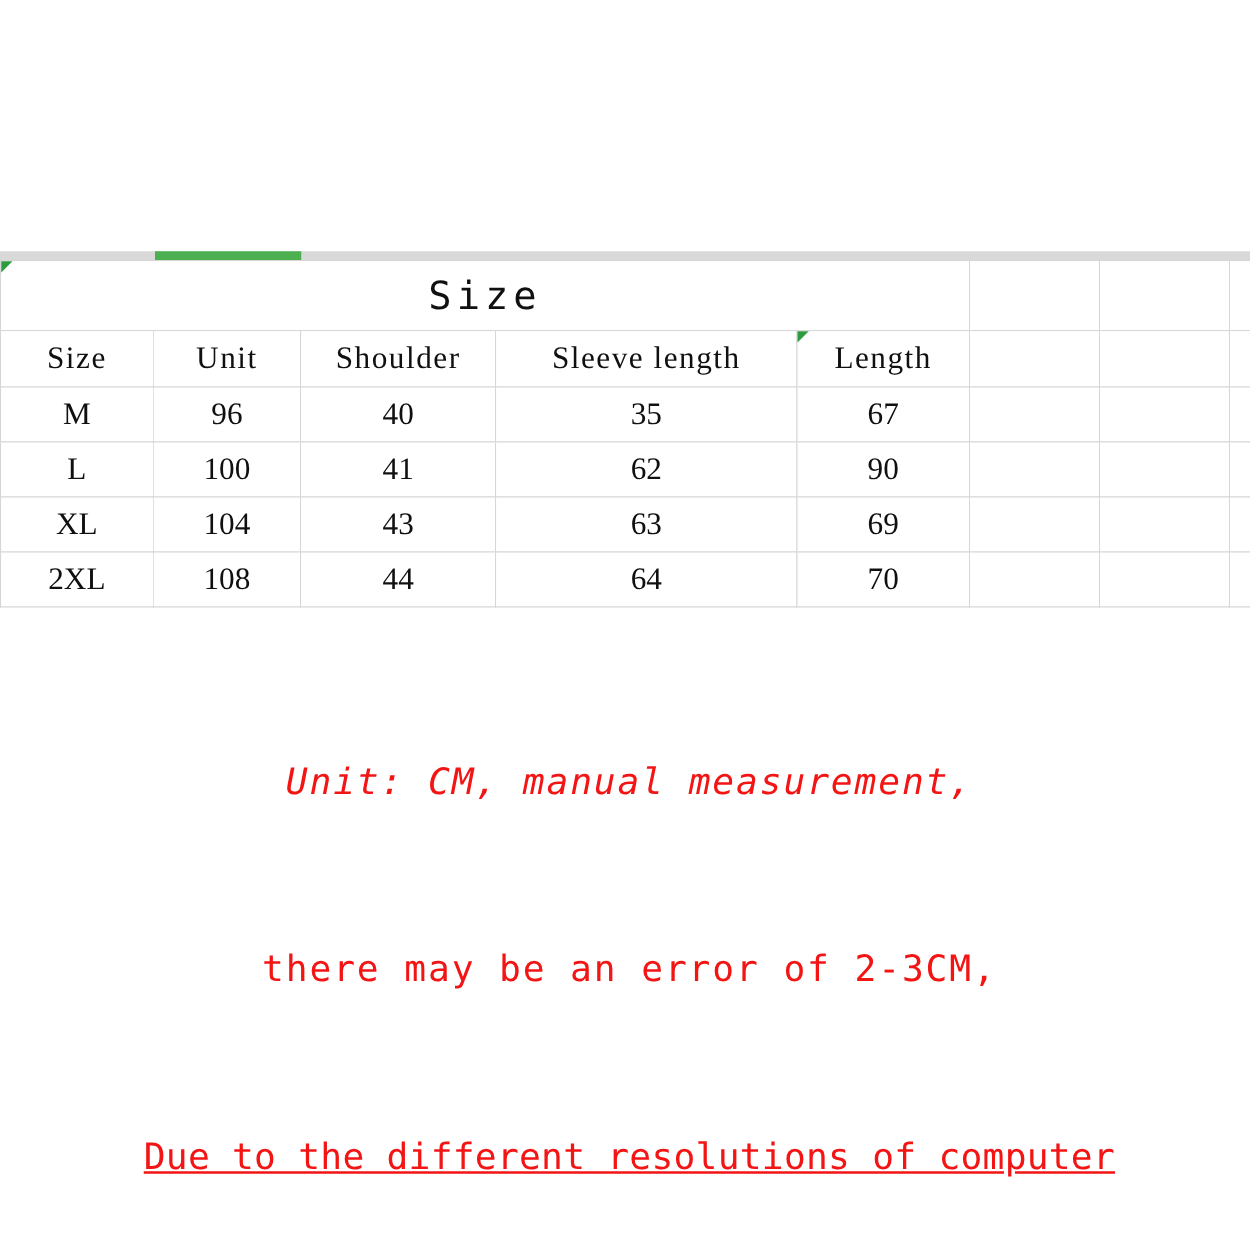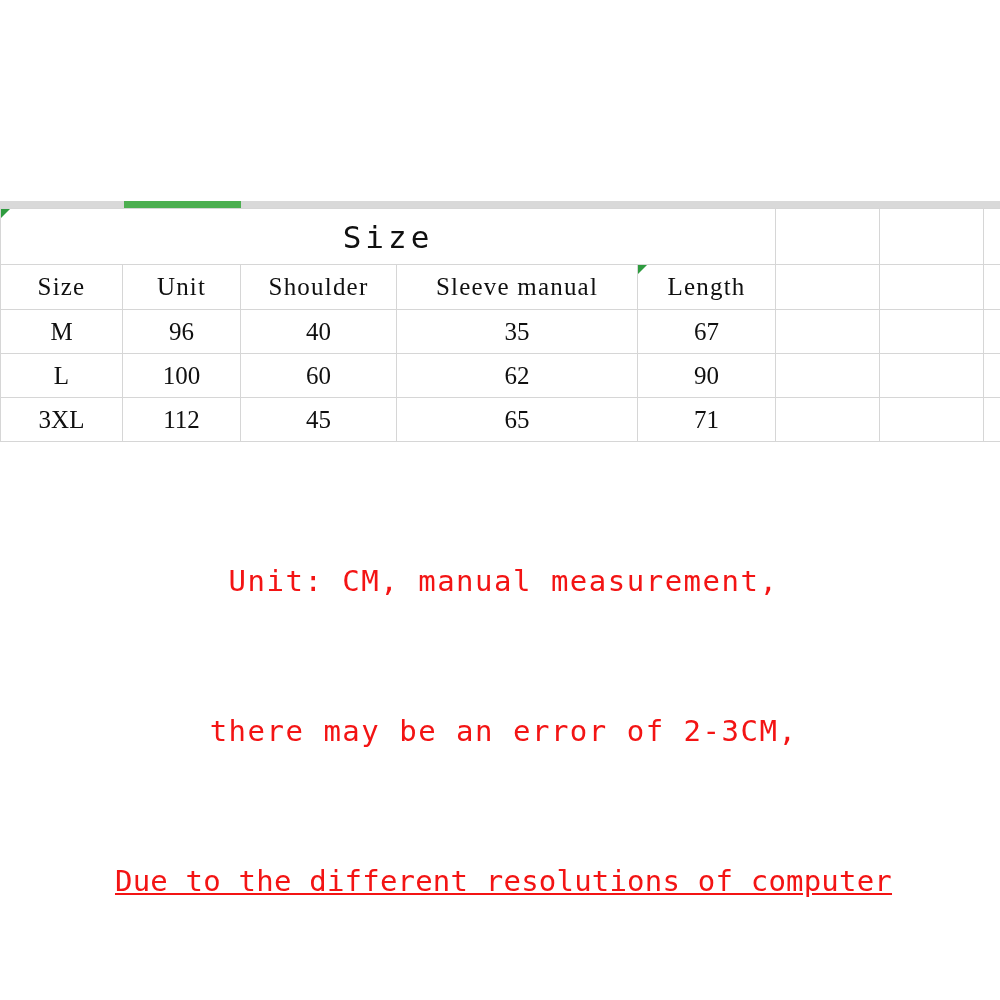--- a/index.html
+++ b/index.html
@@ -110,21 +110,21 @@
     vertical-align: top;
   }
   .note {
     padding: 14px 0 0 6px;
     color: #f31414;
     font-family: "DejaVu Sans Mono", "Liberation Mono", monospace;
     font-size: 29px;
     line-height: 50px;
     white-space: pre;
   }
-  .note .l1 { letter-spacing: 1.5px; }
+  .note .l1 { letter-spacing: 1.5px; font-style: italic; }
   .note .l2 { letter-spacing: 1.5px; }
   .note .l3 { letter-spacing: 0.2px; text-decoration: underline; }
   .note div { display: block; }
 </style>
 </head>
 <body>
 
 <div id="sheet">
 
   <div class="col-strip">
@@ -148,61 +148,71 @@
       <td class="title-cell" colspan="5">Size<span class="tri"></span></td>
       <td></td>
       <td></td>
       <td class="noright"></td>
     </tr>
 
     <tr class="r-head">
       <td class="head-cell">Size</td>
       <td class="head-cell">Unit</td>
       <td class="head-cell">Shoulder</td>
-      <td class="head-cell">Sleeve manual</td>
+      <td class="head-cell">Sleeve length</td>
       <td class="head-cell">Length<span class="tri"></span></td>
       <td></td>
       <td></td>
       <td class="noright"></td>
     </tr>
 
     <tr class="r-data">
       <td class="cell-v">M</td>
       <td class="cell-v bold">96</td>
       <td class="cell-v bold">40</td>
       <td class="cell-v">35</td>
       <td class="cell-v">67</td>
       <td></td>
       <td></td>
       <td class="noright"></td>
     </tr>
 
     <tr class="r-data">
       <td class="cell-v">L</td>
       <td class="cell-v">100</td>
-      <td class="cell-v bold">60</td>
+      <td class="cell-v bold">41</td>
       <td class="cell-v">62</td>
       <td class="cell-v">90</td>
       <td></td>
       <td></td>
       <td class="noright"></td>
     </tr>
 
-
-
-    <tr class="r-data">
-      <td class="cell-v">3XL</td>
-      <td class="cell-v">112</td>
-      <td class="cell-v bold">45</td>
-      <td class="cell-v">65</td>
-      <td class="cell-v">71</td>
-      <td></td>
-      <td></td>
-      <td class="noright"></td>
-    </tr>
+    <tr class="r-data">
+      <td class="cell-v">XL</td>
+      <td class="cell-v">104</td>
+      <td class="cell-v bold">43</td>
+      <td class="cell-v">63</td>
+      <td class="cell-v">69</td>
+      <td></td>
+      <td></td>
+      <td class="noright"></td>
+    </tr>
+
+    <tr class="r-data">
+      <td class="cell-v">2XL</td>
+      <td class="cell-v">108</td>
+      <td class="cell-v bold">44</td>
+      <td class="cell-v">64</td>
+      <td class="cell-v">70</td>
+      <td></td>
+      <td></td>
+      <td class="noright"></td>
+    </tr>
+
 
     <tr class="r-note">
       <td class="note-cell noleft noright" colspan="8">
         <div class="note">
           <div class="l1">Unit: CM, manual measurement,</div>
           <div class="l2">there may be an error of 2-3CM,</div>
           <div class="l3">Due to the different resolutions of computer</div>
           
           
         </div>

